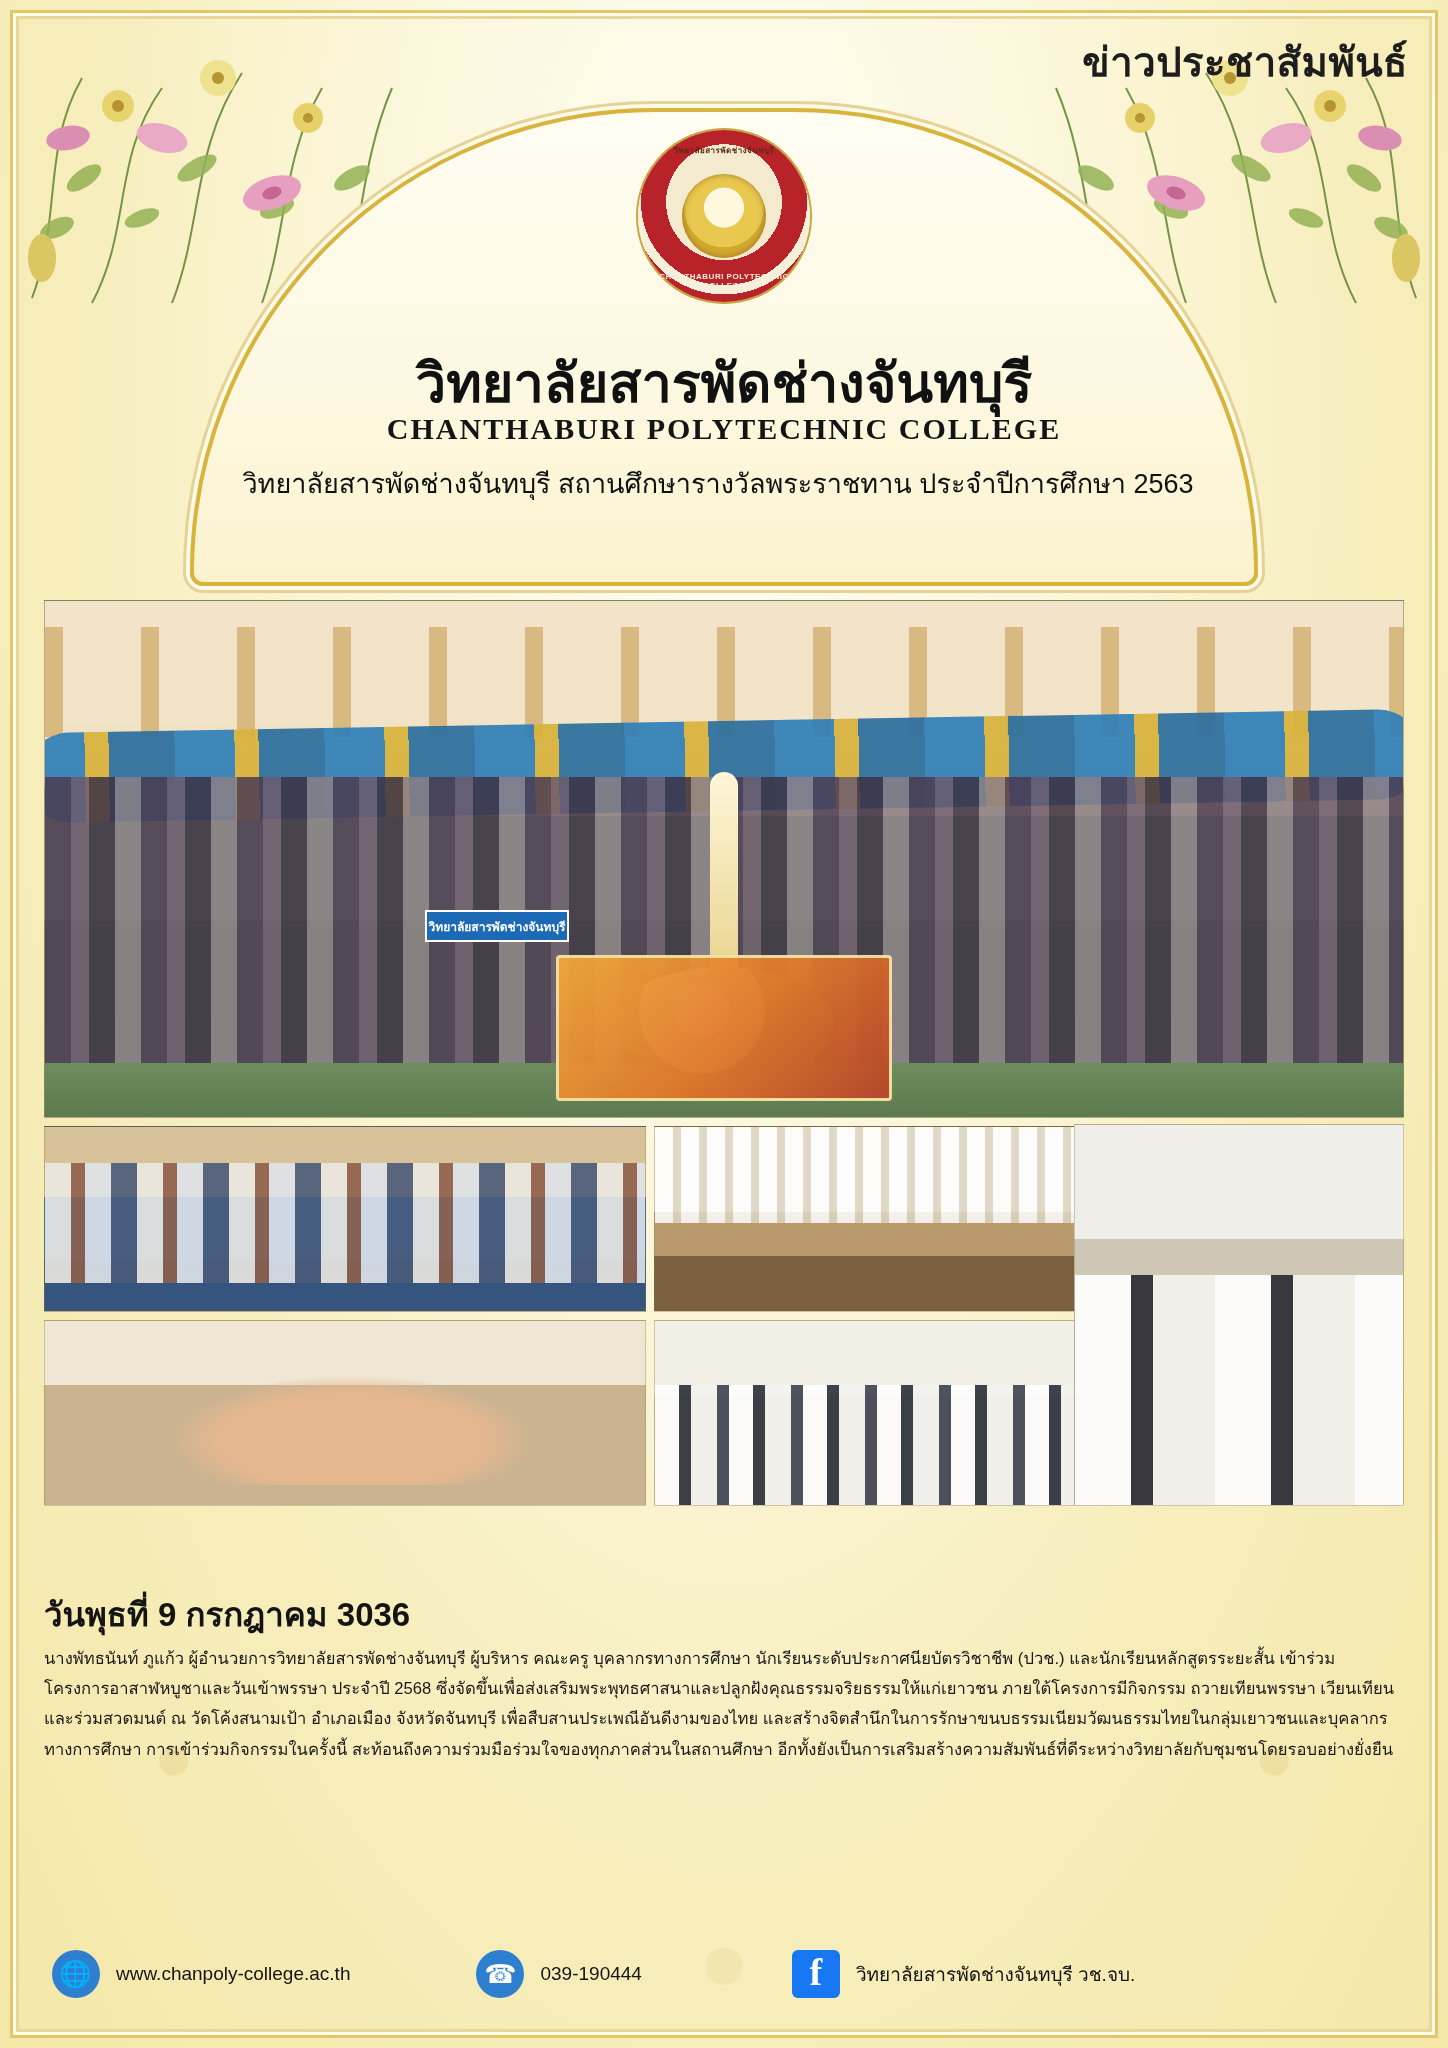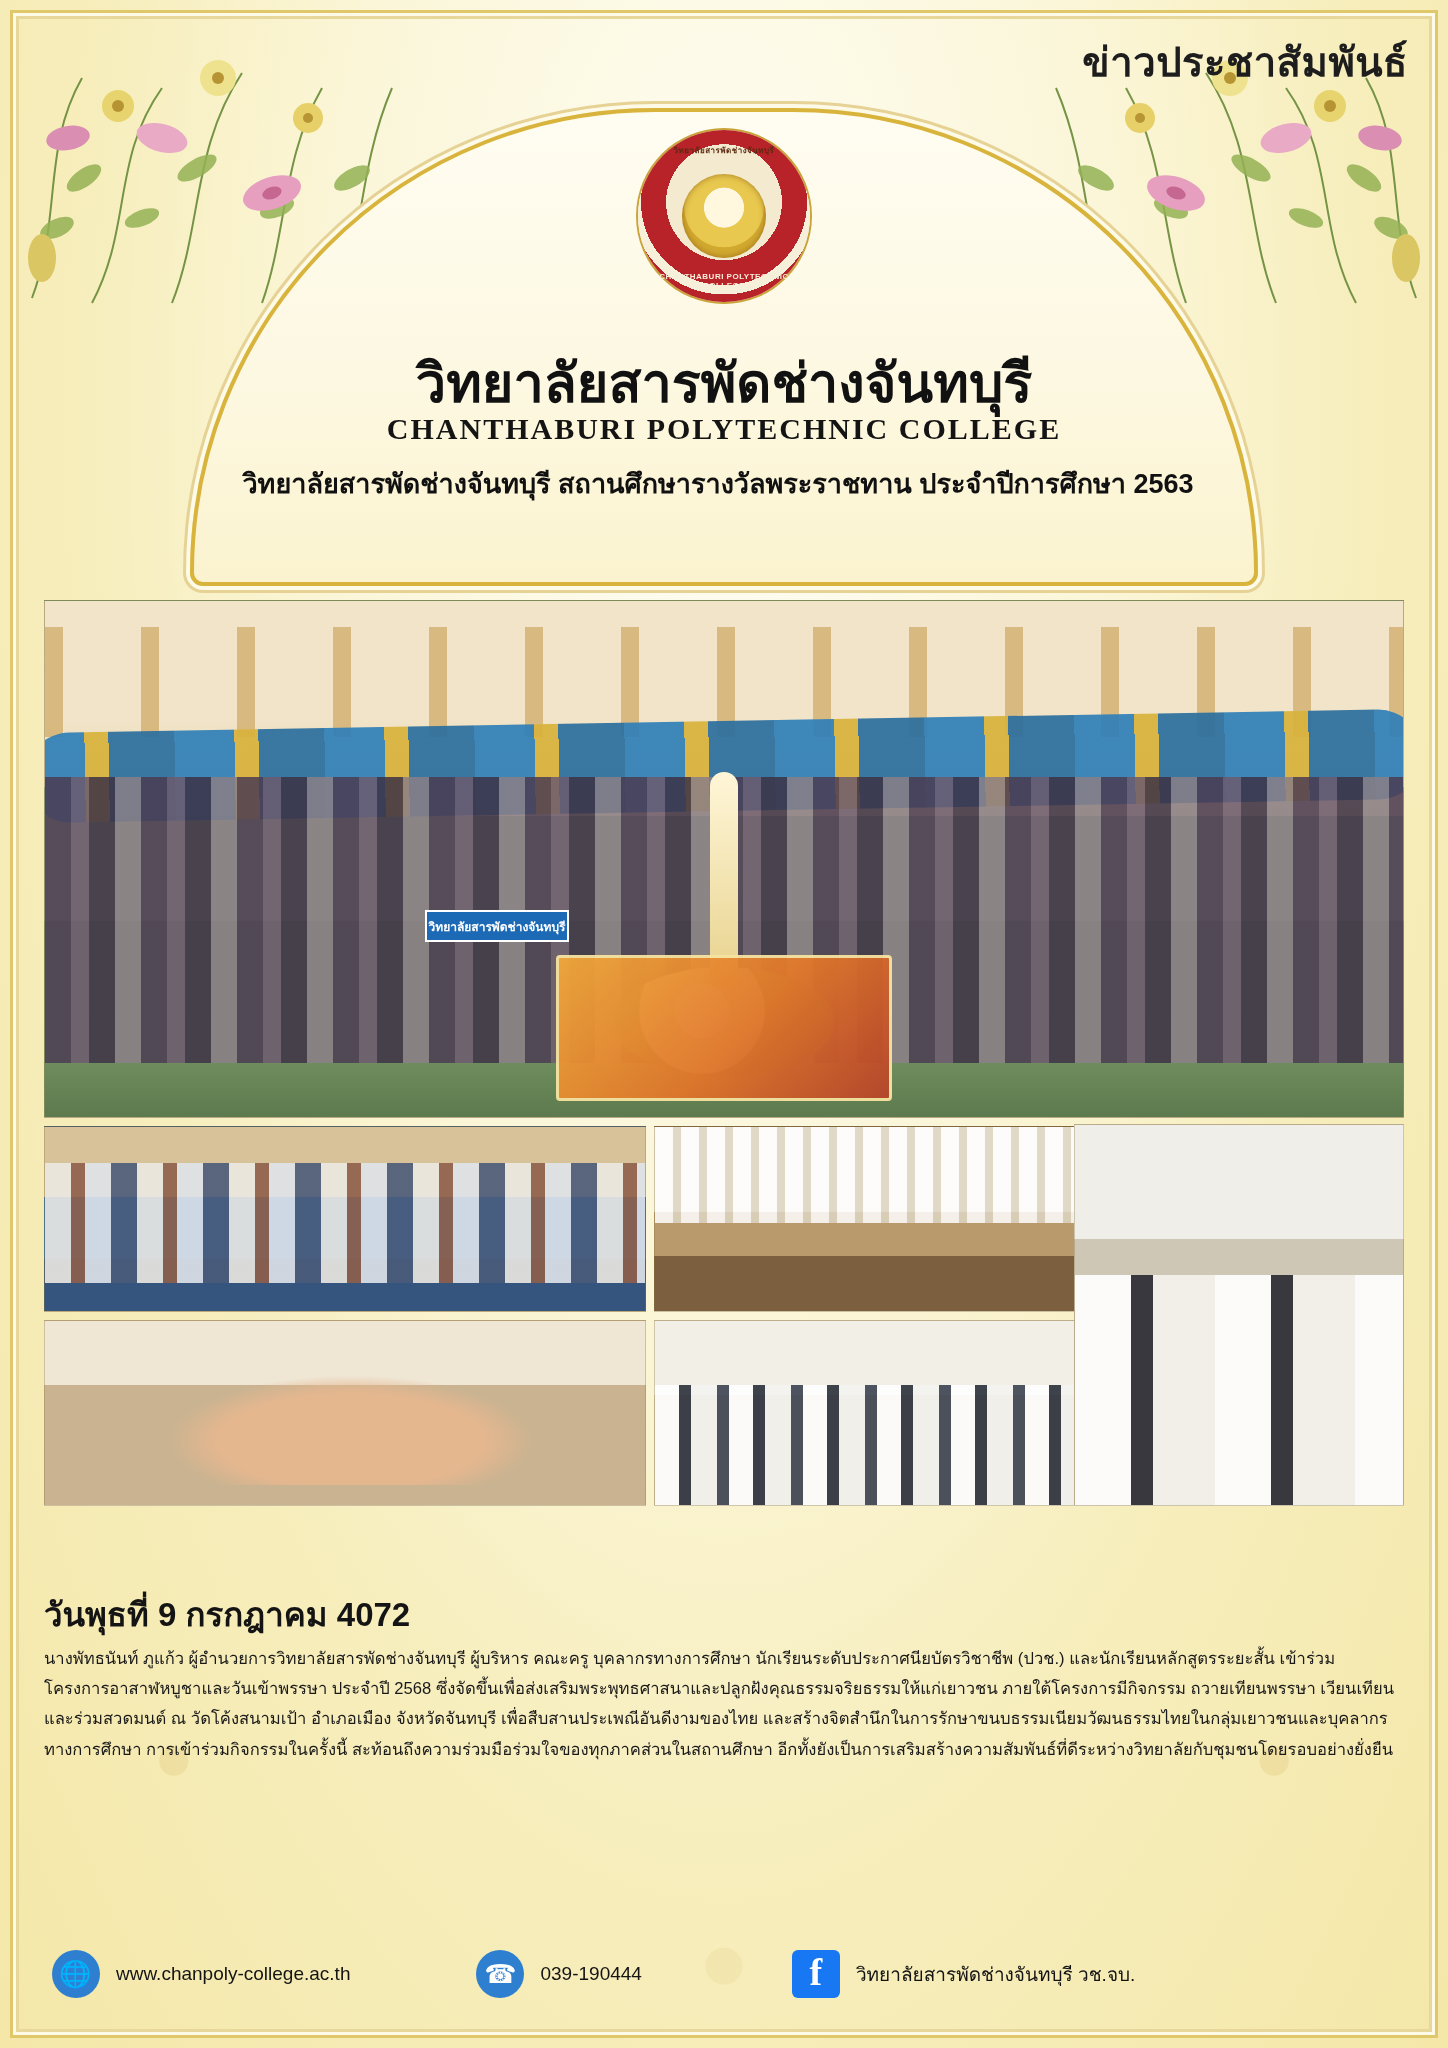--- a/index.html
+++ b/index.html
@@ -152,21 +152,21 @@
     color: #141414;
     z-index: 5;
     font-family: "Liberation Serif", serif;
   }
   .subtitle-th {
     position: absolute;
     top: 462px;
     left: 0; right: 12px;
     text-align: center;
     font-size: 27px;
-    font-weight: bold;
+    font-weight: normal;
     color: #111;
     z-index: 5;
   }
 
   
   .gallery {
     position: absolute;
     left: 44px;
     right: 44px;
     top: 600px;
@@ -521,21 +521,21 @@
       <div class="photo r3b pic-c">
         <div class="crowd2"></div>
       </div>
     </div>
 
     <div class="photo tall-right pic-e">
       <div class="people2"></div>
     </div>
   </div>
 
-  <div class="date-line">วันพุธที่ 9 กรกฎาคม 4072</div>
+  <div class="date-line">วันพุธที่ 9 กรกฎาคม 3036</div>
   <div class="body-text">นางพัทธนันท์ ภูแก้ว ผู้อำนวยการวิทยาลัยสารพัดช่างจันทบุรี ผู้บริหาร คณะครู บุคลากรทางการศึกษา นักเรียนระดับประกาศนียบัตรวิชาชีพ (ปวช.) และนักเรียนหลักสูตรระยะสั้น เข้าร่วม โครงการอาสาฬหบูชาและวันเข้าพรรษา ประจำปี 2568 ซึ่งจัดขึ้นเพื่อส่งเสริมพระพุทธศาสนาและปลูกฝังคุณธรรมจริยธรรมให้แก่เยาวชน ภายใต้โครงการมีกิจกรรม ถวายเทียนพรรษา เวียนเทียน และร่วมสวดมนต์ ณ วัดโค้งสนามเป้า อำเภอเมือง จังหวัดจันทบุรี เพื่อสืบสานประเพณีอันดีงามของไทย และสร้างจิตสำนึกในการรักษาขนบธรรมเนียมวัฒนธรรมไทยในกลุ่มเยาวชนและบุคลากรทางการศึกษา การเข้าร่วมกิจกรรมในครั้งนี้ สะท้อนถึงความร่วมมือร่วมใจของทุกภาคส่วนในสถานศึกษา อีกทั้งยังเป็นการเสริมสร้างความสัมพันธ์ที่ดีระหว่างวิทยาลัยกับชุมชนโดยรอบอย่างยั่งยืน</div>
 
   <div class="footer">
 
     <div class="f-item f-web">
       <span class="f-icon globe">🌐</span>
       <span class="f-text">www.chanpoly-college.ac.th</span>
     </div>
 
     <div class="f-item f-tel">

